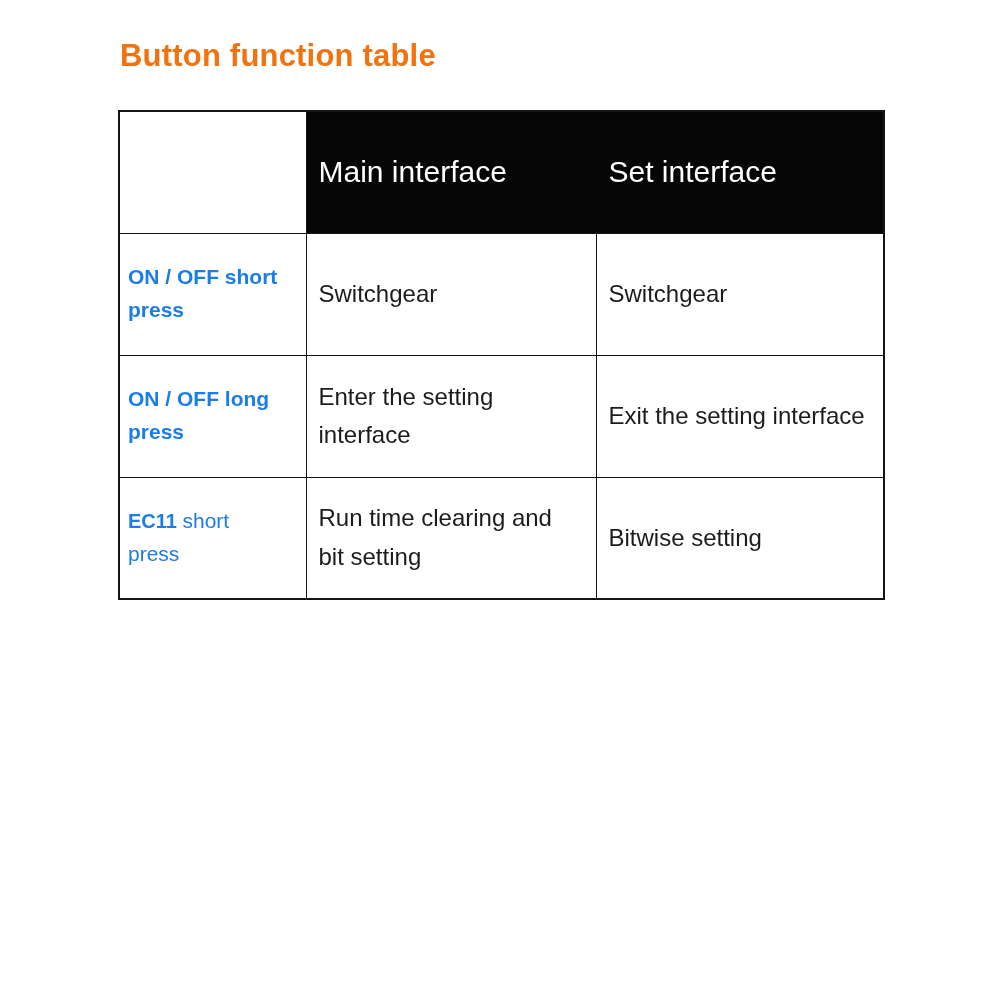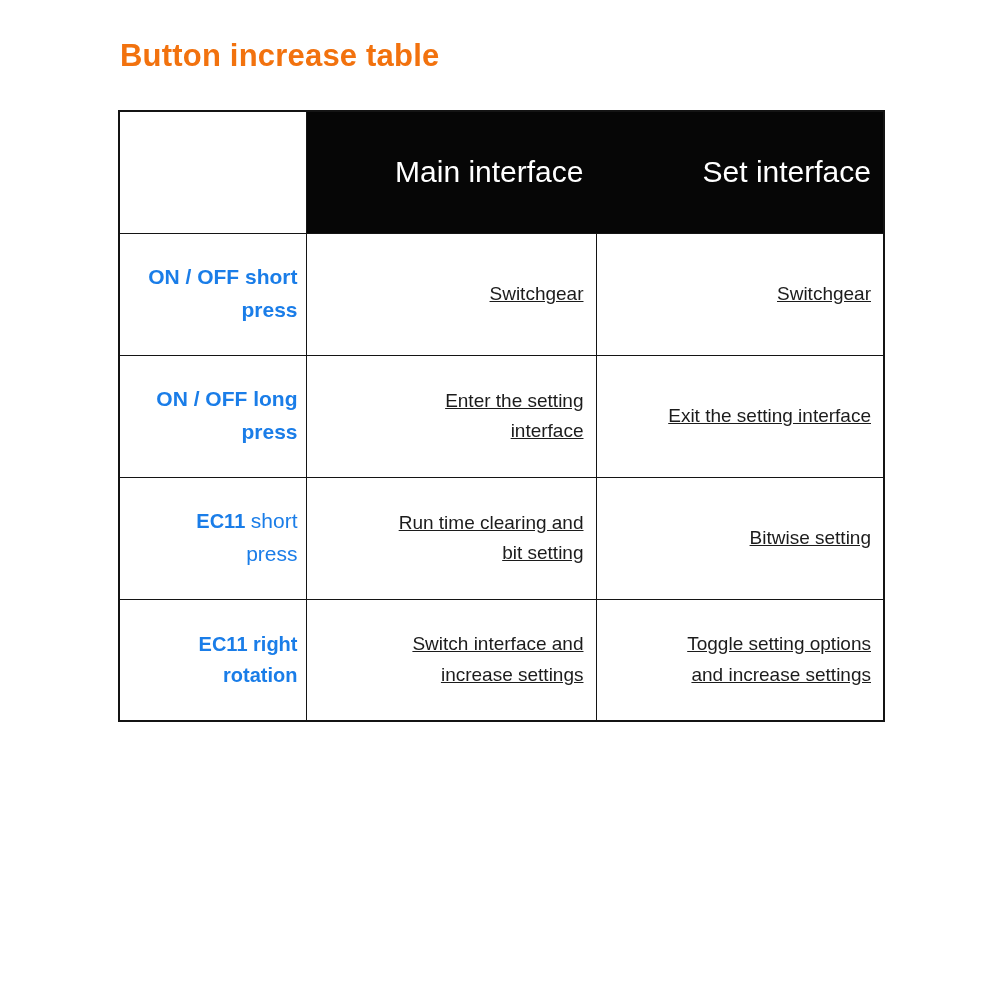--- a/index.html
+++ b/index.html
@@ -33,58 +33,57 @@
     width:765px;
     border-collapse:collapse;
     table-layout:fixed;
     border:2px solid var(--c-border);
   }
   col.c1{width:187px;}
   col.c2{width:290px;}
   col.c3{width:288px;}
   .fn-table th,.fn-table td{
     border:1.5px solid var(--c-border);
-    text-align:right;
+    text-align:left;
     vertical-align:middle;
     white-space:pre-line;
     padding:4px 12px;
     box-sizing:border-box;
   }
   thead tr{height:122px;}
   tbody tr{height:122px;}
   th.corner{background:#ffffff;}
   th.hcell{
     background:var(--c-header-bg);
     color:var(--c-header-text);
     font-size:30px;
     font-weight:400;
     border-color:var(--c-header-bg);
     border-bottom-color:var(--c-border);
   }
   tbody td{
-    font-size:19px;
+    font-size:24px;
     color:var(--c-body);
     line-height:1.6;
     font-weight:400;
-    text-decoration:underline;
   }
   th.rlabel{
     color:var(--c-blue);
     line-height:1.55;
     padding:4px 8px;
   }
   .seg-medium{font-size:21px;font-weight:600;}
   .seg-bold{font-size:20px;font-weight:700;}
   .seg-regular{font-size:21px;font-weight:400;}
 </style>
 </head>
 <body>
 
 <main>
-  <h1 class="page-title">Button increase table</h1>
+  <h1 class="page-title">Button function table</h1>
 
   <table class="fn-table">
     <colgroup>
       <col class="c1">
         <col class="c2">
         <col class="c3">
     </colgroup>
     <thead>
       <tr>
         <th class="corner"></th>
@@ -106,23 +105,15 @@
 interface</td>
           <td>Exit the setting interface</td>
         </tr>
         <tr>
           <th class="rlabel"><span class="seg-bold">EC11 </span><span class="seg-regular">short
 press</span></th>
           <td>Run time clearing and
 bit setting</td>
           <td>Bitwise setting</td>
         </tr>
-        <tr>
-          <th class="rlabel"><span class="seg-bold">EC11 right
-rotation</span></th>
-          <td>Switch interface and
-increase settings</td>
-          <td>Toggle setting options
-and increase settings</td>
-        </tr>
       </tbody>
   </table>
 </main>
 
 </body></html>

